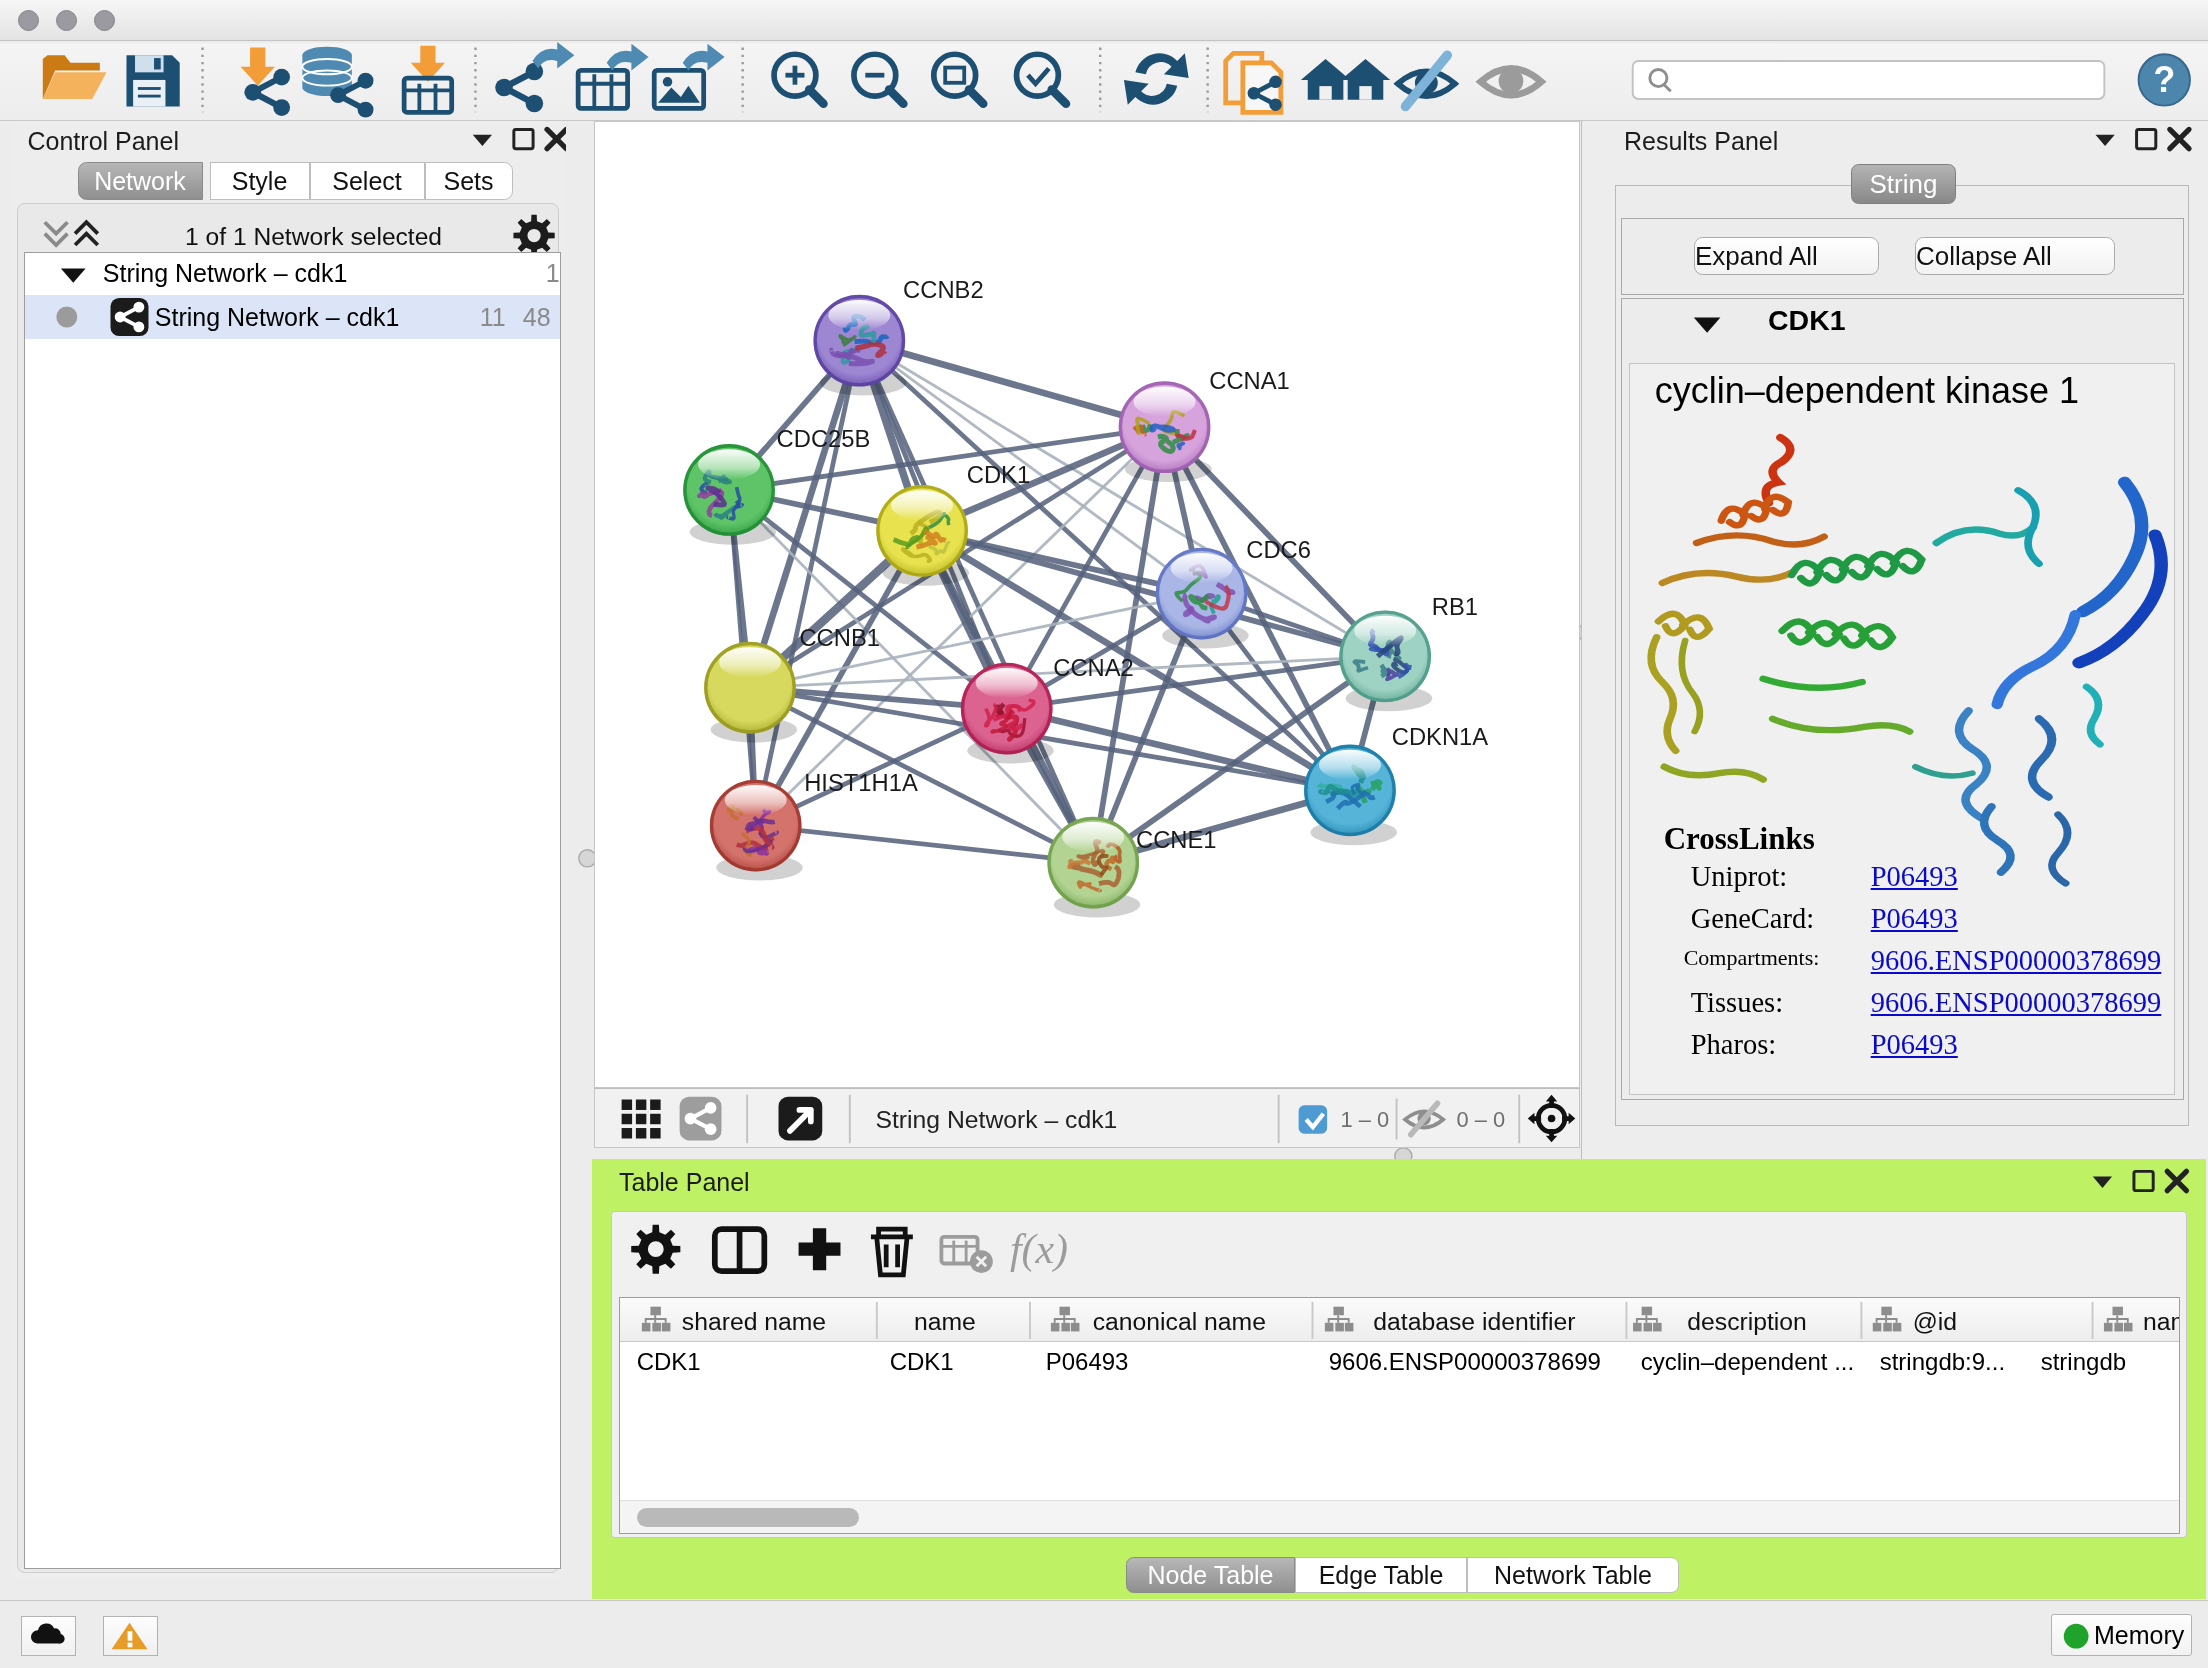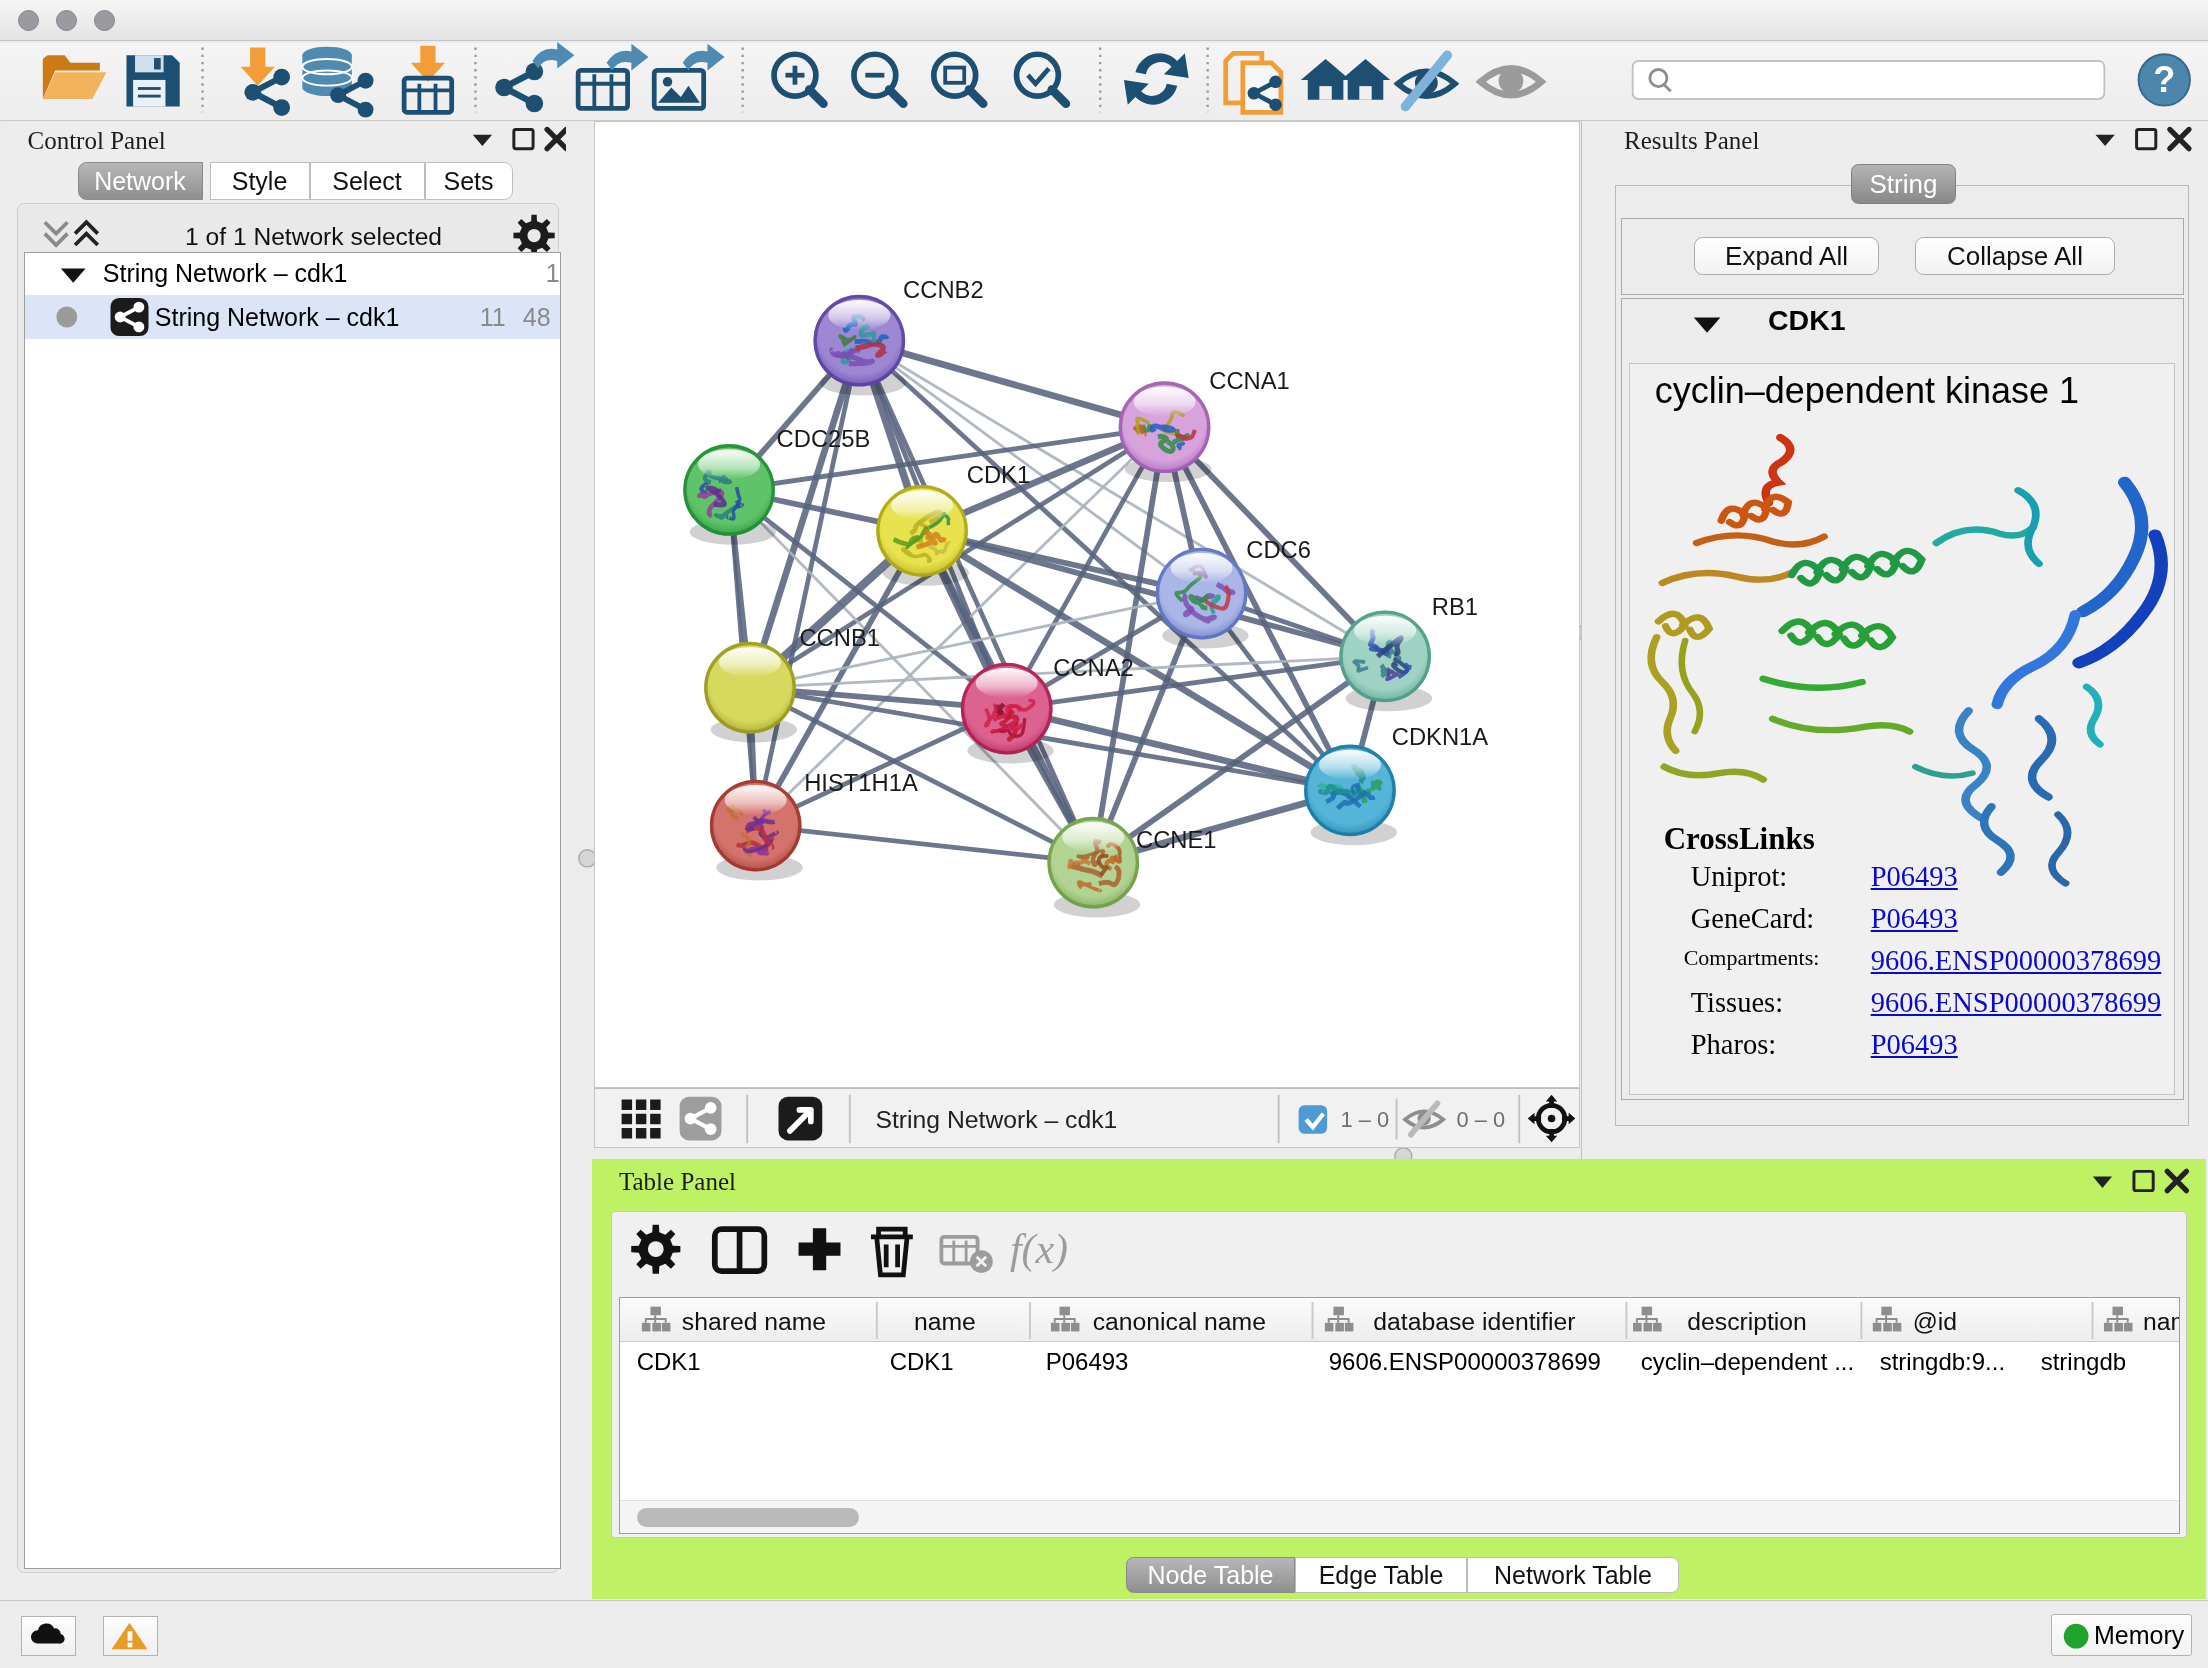--- a/index.html
+++ b/index.html
@@ -5,26 +5,26 @@
 html,body { width:2208px; height:1668px; font-family:"Liberation Sans", sans-serif; background:#ececec; overflow:hidden; }
 .abs { position:absolute; }
 .titlebar { position:absolute; left:0; top:0; width:2208px; height:41px;
   background:linear-gradient(#f6f6f6,#e3e3e3); border-bottom:1.9px solid #c3c3c3; }
 .tl { position:absolute; top:9.5px; width:21px; height:21px; border-radius:50%;
   background:#9a9aa0; border:1px solid #83838a; }
 .title { position:absolute; top:6.7px; left:0; width:2208px; text-align:center;
   font-size:26px; color:#3e3e3e; }
 .toolbar { position:absolute; left:0; top:43px; width:2208px; height:78px;
   background:linear-gradient(#f4f4f4,#ededed); border-bottom:1.9px solid #c9c9c9; }
-.panel-title { font-size:25px; color:#1c1c1c;font-family:Liberation Serif, serif; }
+.panel-title { font-size:25px; color:#1c1c1c; }
 .tab { position:absolute; height:38px; background:#ffffff; border:1px solid #bdbdbd;
   font-size:25px; color:#111; text-align:center; line-height:36px; }
 .tab.sel { background:linear-gradient(#b7b7b7,#8f8f8f); color:#fff; border-color:#8a8a8a; }
 .btn { position:absolute; background:linear-gradient(#ffffff,#f2f2f2); border:1.4px solid #ababab;
-  border-radius:8.6px; font-size:26px; color:#111; text-align:center; }
+  border-radius:8.6px; font-size:26px; color:#111; text-align:left; }
 .link { color:#0a0acd; text-decoration:underline; }
 .serif { font-family:"Liberation Serif", serif; }
 </style></head>
 <body>
 
 <div class="titlebar">
   <div class="tl" style="left:18px"></div>
   <div class="tl" style="left:56px"></div>
   <div class="tl" style="left:94px"></div>
 </div>

